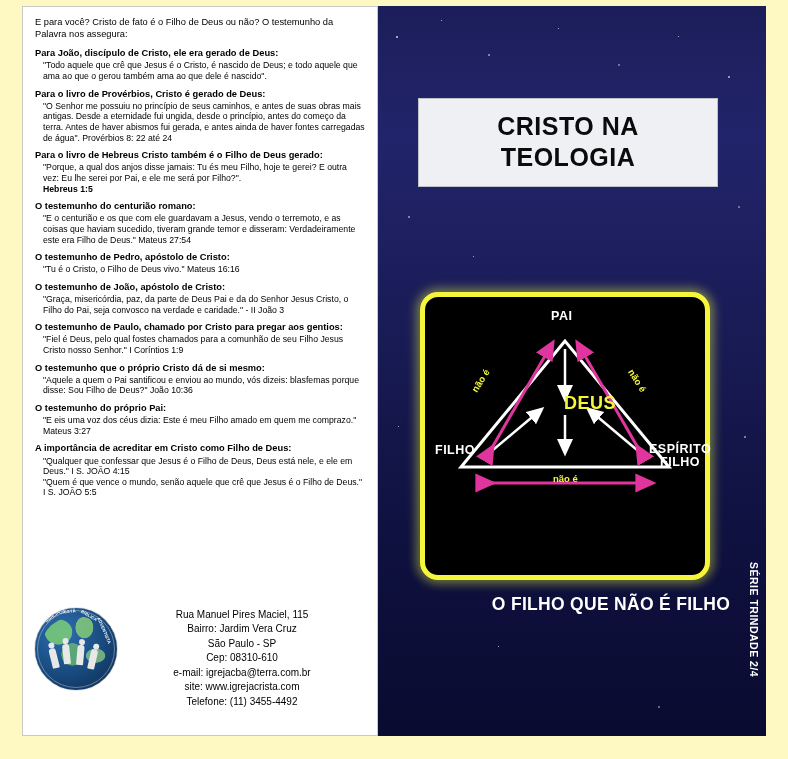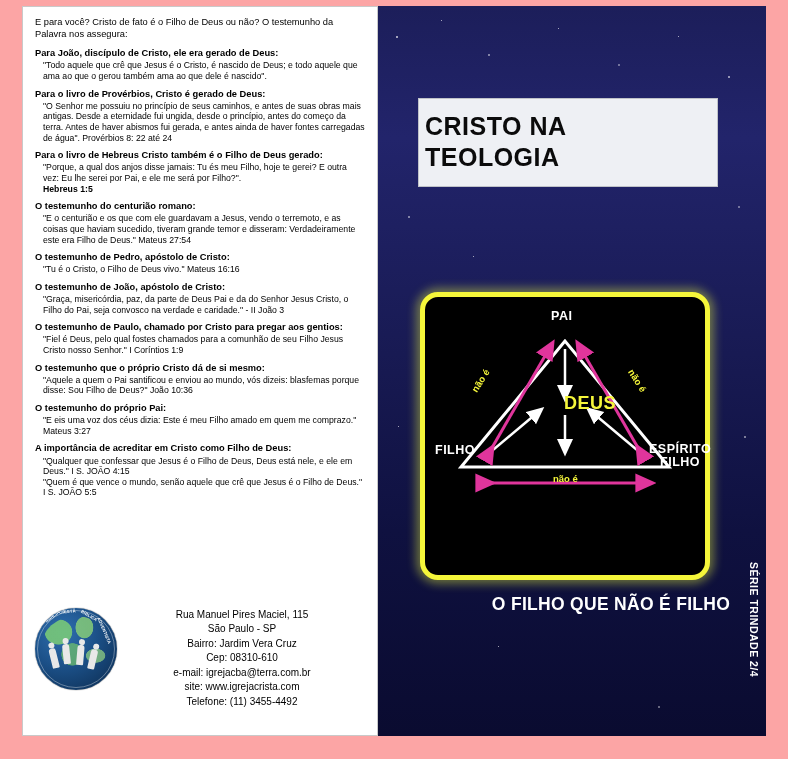--- a/index.html
+++ b/index.html
@@ -5,21 +5,21 @@
   html,body{margin:0;padding:0;}
   body{
     width:788px;height:759px;
     background:#ffffff;
     font-family:"Liberation Sans", sans-serif;
     overflow:hidden;
   }
   .page{
     position:relative;
     width:788px;height:759px;
-    background:#fca5a5;
+    background:#fef9c3;
   }
   
   .left-panel{
     position:absolute;
     left:22px;top:6px;
     width:356px;height:730px;
     background:#ffffff;
     border:1px solid #c9c9c9;
     box-sizing:border-box;
     padding:10px 12px 0 12px;
@@ -131,21 +131,21 @@
   .stars{position:absolute;inset:0;}
   .star{position:absolute;background:#fff;border-radius:50%;opacity:.8;}
 
   .title-card{
     position:absolute;
     left:40px;top:92px;
     width:300px;
     background:#eef0f4;
     border:1px solid #bfc2c8;
     padding:12px 6px 14px 6px;
-    text-align:left;
+    text-align:center;
     box-sizing:border-box;
   }
   .title-card .t{
     font-size:25px;
     font-weight:bold;
     line-height:1.22;
     color:#0b0b0b;
     letter-spacing:.5px;
   }
 
@@ -277,22 +277,22 @@
         </div>
         <div class="logo-text">
           <span style="left:9px;top:6px;transform:rotate(-38deg);">IGREJA</span>
           <span style="left:24px;top:1px;transform:rotate(-6deg);">CRISTÃ</span>
           <span style="left:45px;top:5px;transform:rotate(30deg);">BÍBLICA</span>
           <span style="left:55px;top:20px;transform:rotate(66deg);">ADVENTISTA</span>
         </div>
       </div>
       <div class="addr">
         <div>Rua Manuel Pires Maciel, 115</div>
+        <div>Bairro: Jardim Vera Cruz</div>
         <div>São Paulo - SP</div>
-        <div>Bairro: Jardim Vera Cruz</div>
         <div>Cep: 08310-610</div>
         <div>e-mail: igrejacba@terra.com.br</div>
         <div>site: www.igrejacrista.com</div>
         <div>Telefone: (11) 3455-4492</div>
       </div>
     </div>
   </div>
 
   <div class="right-panel">
 

